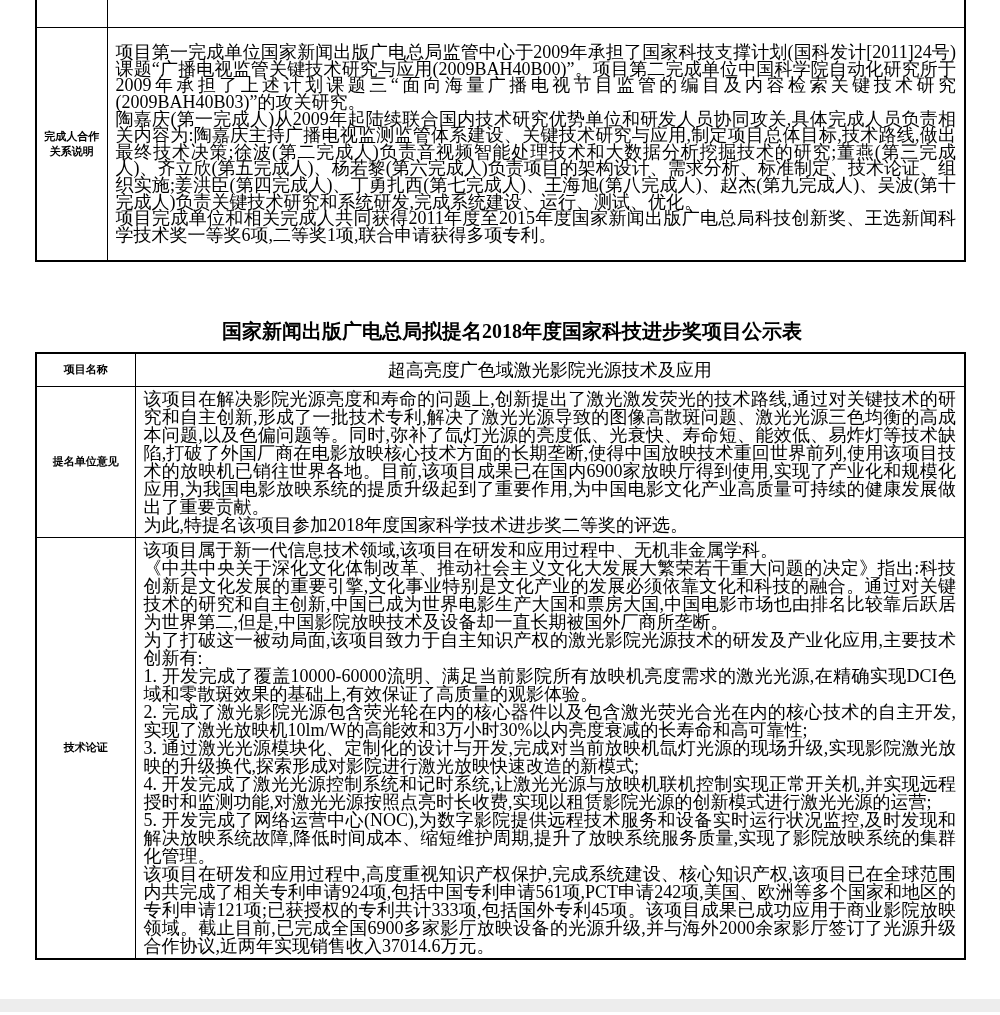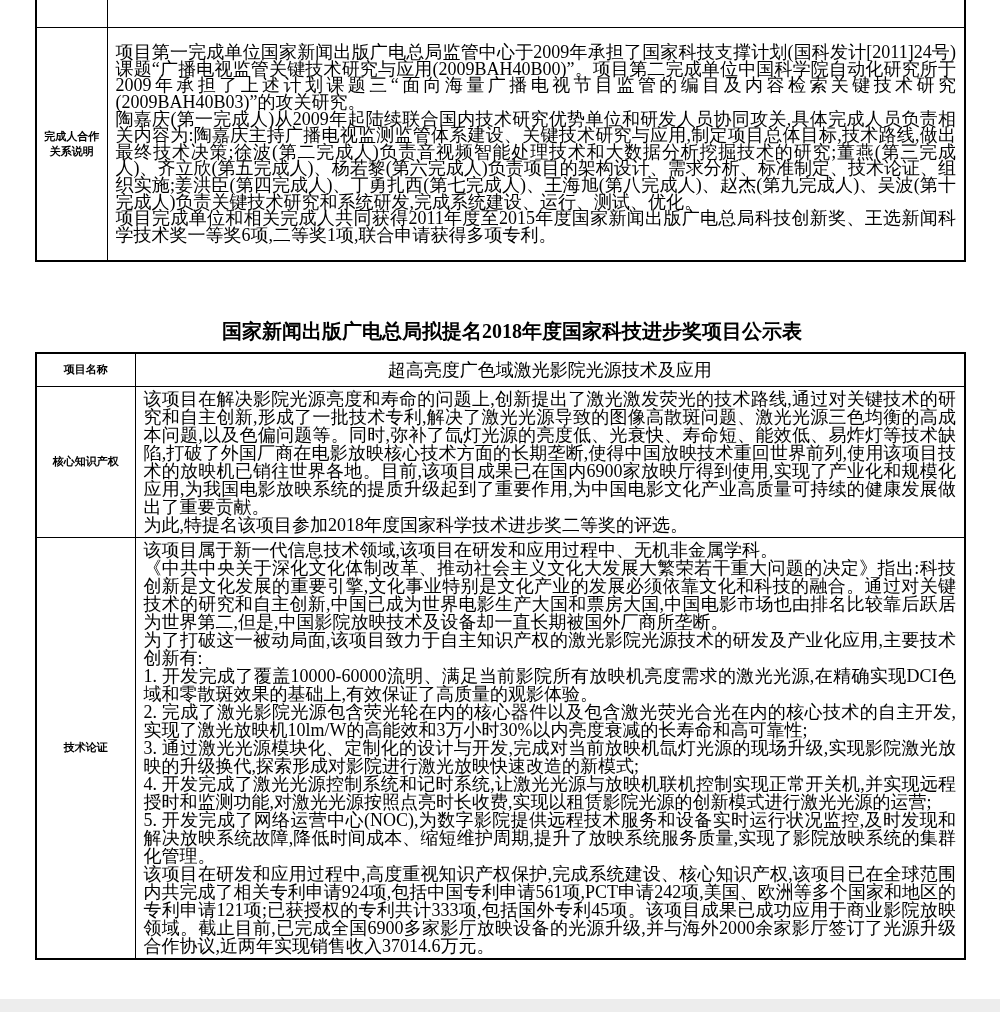--- a/index.html
+++ b/index.html
@@ -95,21 +95,21 @@
     <colgroup>
         <col style="width:99px">
         <col>
       </colgroup>
     <tbody>
         <tr class="r1">
       <td class="label-cell">项目名称</td>
       <td class="body-cell center-cell">超高亮度广色域激光影院光源技术及应用</td>
     </tr>
     <tr class="r3">
-      <td class="label-cell">核心知识产权</td>
+      <td class="label-cell">提名单位意见</td>
       <td class="body-cell roomy">
         <p>该项目在解决影院光源亮度和寿命的问题上,创新提出了激光激发荧光的技术路线,通过对关键技术的研究和自主创新,形成了一批技术专利,解决了激光光源导致的图像高散斑问题、激光光源三色均衡的高成本问题,以及色偏问题等。同时,弥补了氙灯光源的亮度低、光衰快、寿命短、能效低、易炸灯等技术缺陷,打破了外国厂商在电影放映核心技术方面的长期垄断,使得中国放映技术重回世界前列,使用该项目技术的放映机已销往世界各地。目前,该项目成果已在国内6900家放映厅得到使用,实现了产业化和规模化应用,为我国电影放映系统的提质升级起到了重要作用,为中国电影文化产业高质量可持续的健康发展做出了重要贡献。</p>
         <p>为此,特提名该项目参加2018年度国家科学技术进步奖二等奖的评选。</p>
       </td>
     </tr>
     <tr class="r4">
       <td class="label-cell">技术论证</td>
       <td class="body-cell roomy">
         <p>该项目属于新一代信息技术领域,该项目在研发和应用过程中、无机非金属学科。</p>
         <p>《中共中央关于深化文化体制改革、推动社会主义文化大发展大繁荣若干重大问题的决定》指出:科技创新是文化发展的重要引擎,文化事业特别是文化产业的发展必须依靠文化和科技的融合。通过对关键技术的研究和自主创新,中国已成为世界电影生产大国和票房大国,中国电影市场也由排名比较靠后跃居为世界第二,但是,中国影院放映技术及设备却一直长期被国外厂商所垄断。</p>

